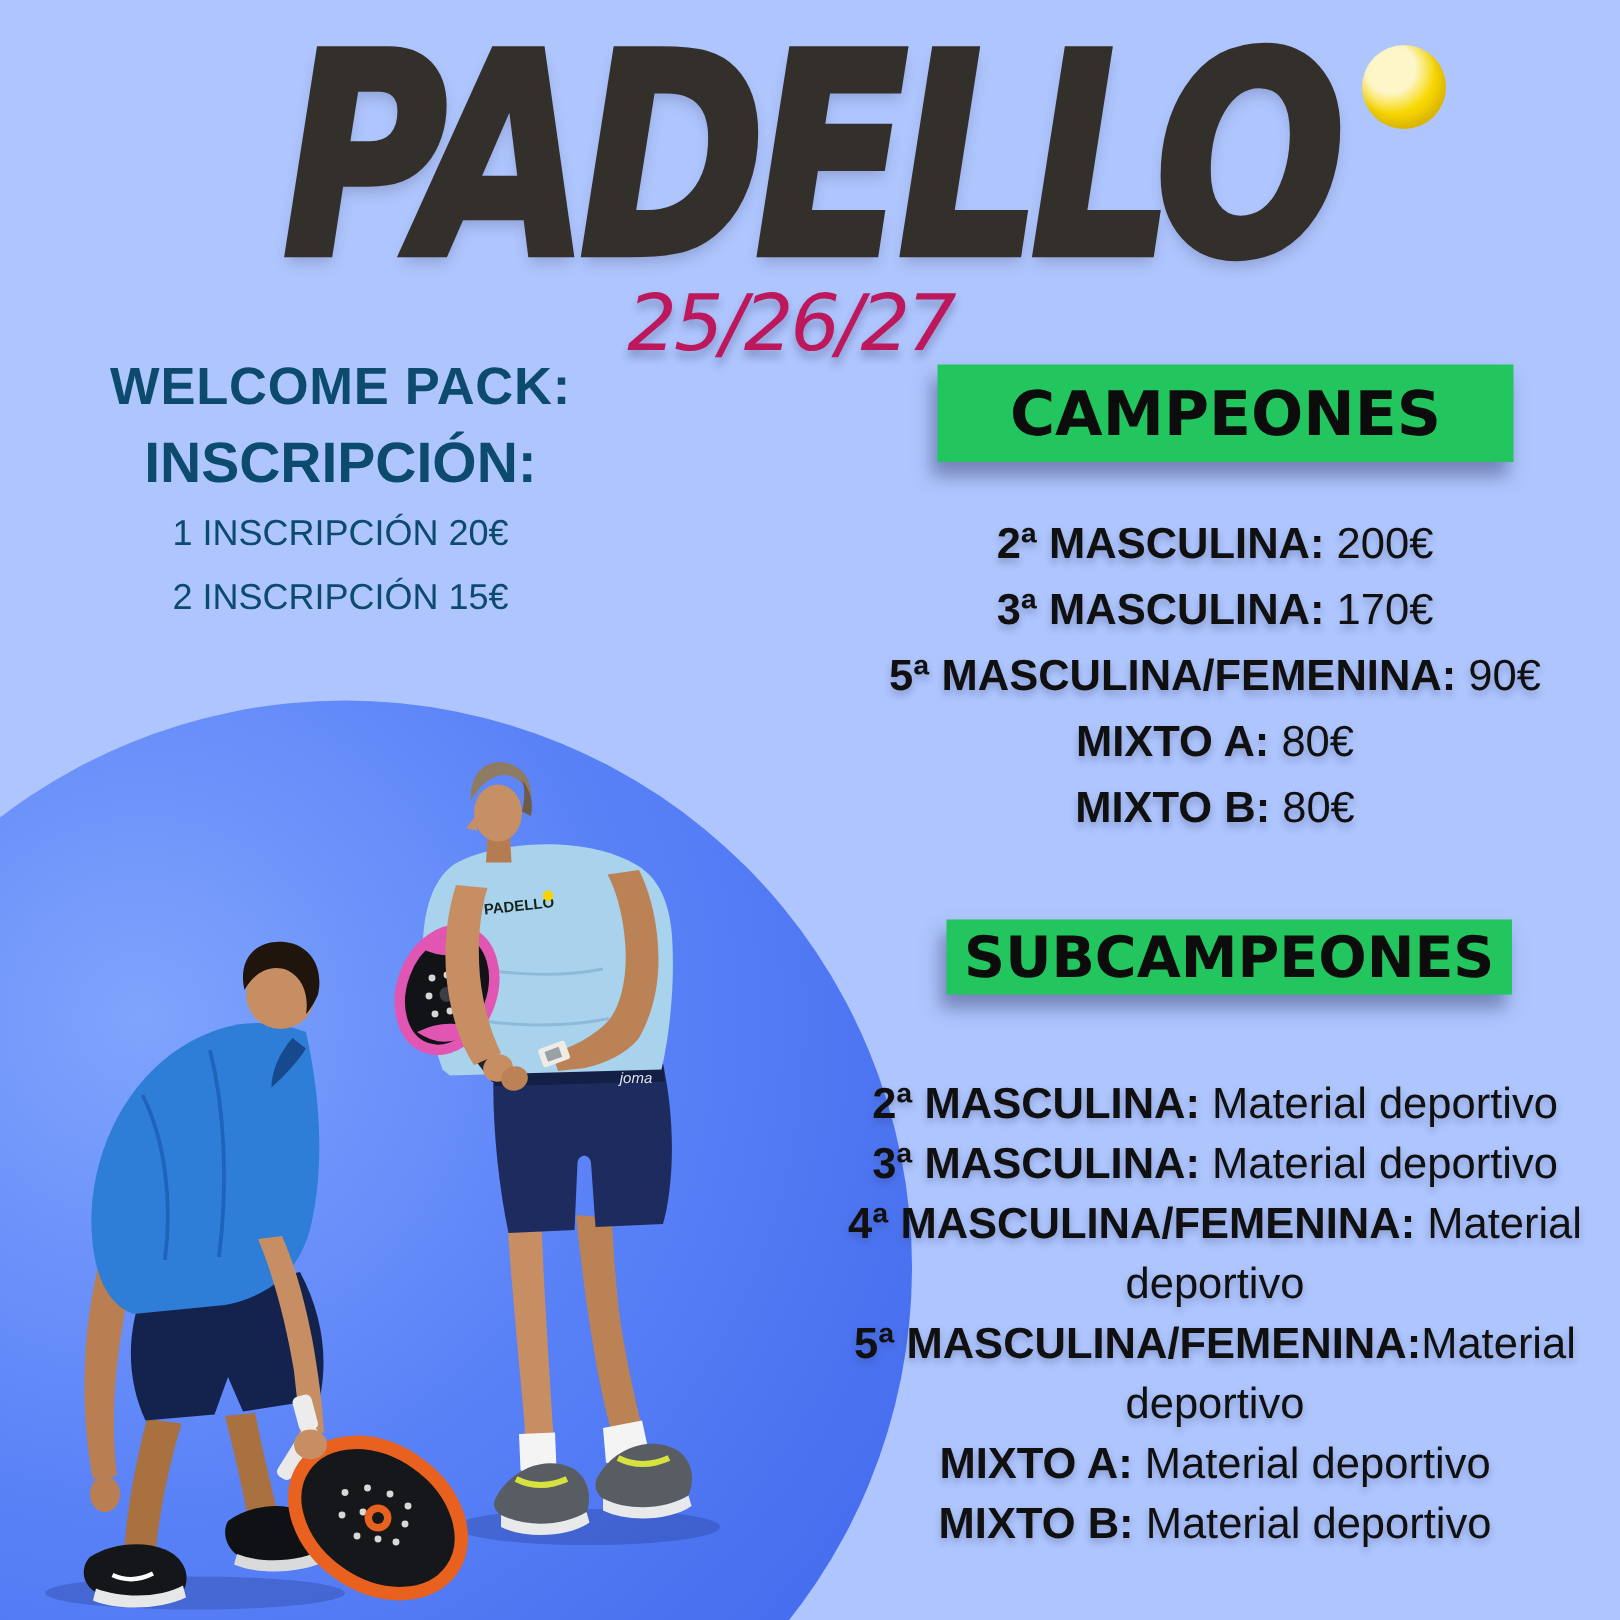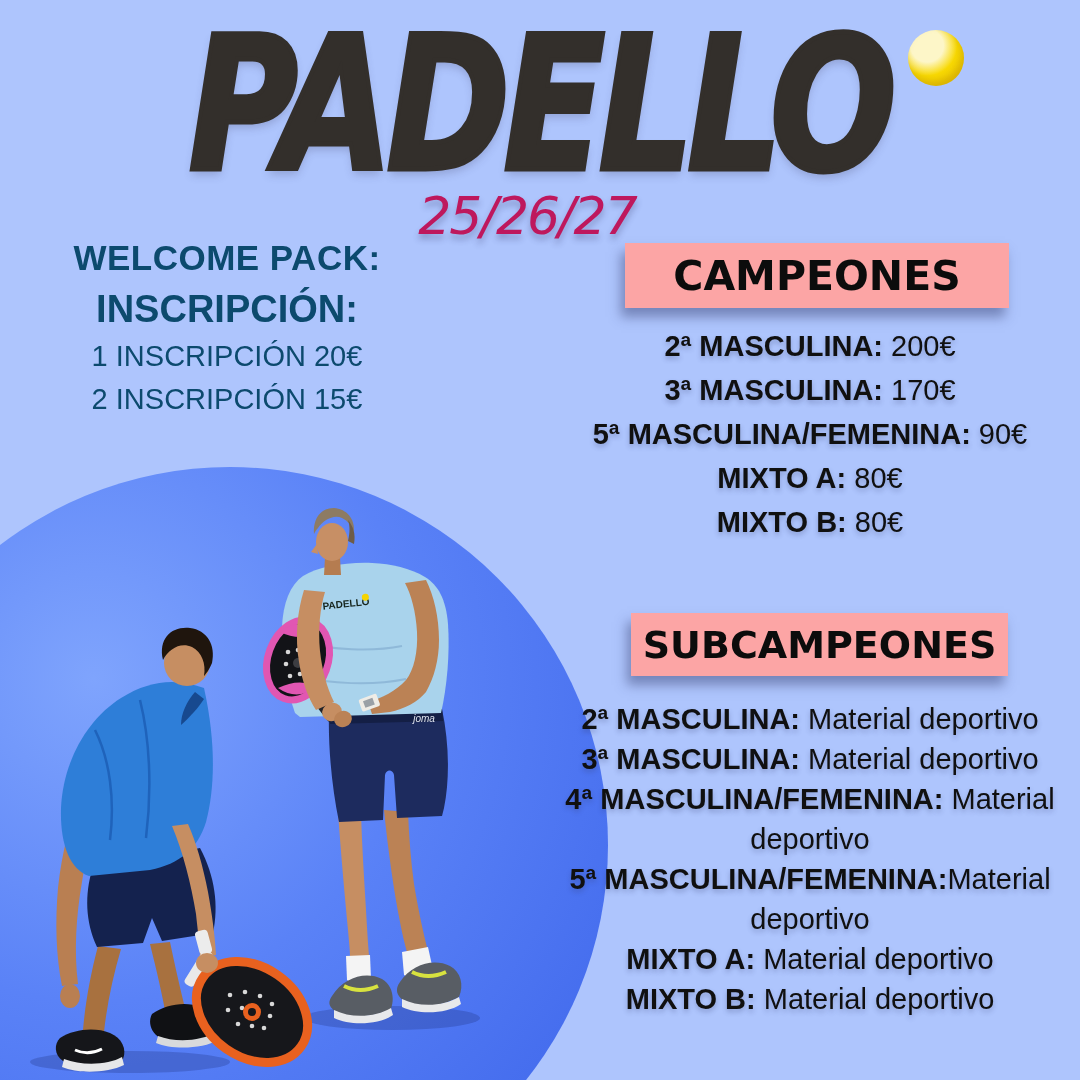--- a/index.html
+++ b/index.html
@@ -15,32 +15,32 @@
     background:radial-gradient(circle at 34% 28%,#fdf6c8 0%,#fdf6c8 30%,#f8d903 55%,#eec402 100%);
     box-shadow:inset -3px -5px 7px rgba(170,130,0,.35);}
   .date{position:absolute;top:188px;left:107px;width:840px;text-align:center;
     font-family:"DejaVu Sans",sans-serif;font-weight:normal;font-style:italic;font-size:52px;line-height:56px;
     color:#be185d;letter-spacing:-2px;text-shadow:0 5px 6px rgba(40,40,90,.3);white-space:nowrap;}
   
   .welcome{position:absolute;left:17px;top:238px;width:420px;text-align:center;color:#0c4a6e;}
   .wp-label{font-size:35px;font-weight:bold;line-height:40px;letter-spacing:.5px;}
   .wp-content{font-size:29px;line-height:34px;margin-top:14px;}
   .ins-label{font-size:38px;font-weight:bold;line-height:42px;margin-top:10px;}
-  .ins-line{font-size:29px;line-height:34px;margin-top:9px;}
+  .ins-line{font-size:24px;line-height:34px;margin-top:9px;}
   
-  .header-box{position:absolute;background:#fca5a5;display:flex;align-items:center;justify-content:center;
+  .header-box{position:absolute;background:#22c55e;display:flex;align-items:center;justify-content:center;
     box-shadow:-4px 9px 11px rgba(60,70,120,.5);}
   .champ-box{left:625px;top:243px;width:384px;height:65px;}
-  .sub-box{left:631px;top:613px;width:377px;height:63px;}
+  .sub-box{left:631px;top:613px;width:377px;height:50px;}
   .header-box span{font-family:"DejaVu Sans",sans-serif;font-weight:bold;color:#0c0c0c;white-space:nowrap;}
   .champ-box span{font-size:41px;}
   .sub-box span{font-size:38px;}
   
   .prize-list{position:absolute;text-align:center;color:#101010;
-    text-shadow:0 3px 5px rgba(50,60,110,.3);}
+    text-shadow:0 3px 5px rgba(50,60,110,.3);margin-top:17px;}
   .champ-list{left:540px;top:324px;width:540px;font-size:29px;line-height:44px;}
   .sub-list{left:520px;top:699px;width:580px;font-size:29px;line-height:40px;}
   .lbl{font-weight:bold;}
 </style>
 </head>
 <body>
 
 <div class="poster">
 
   <svg class="photo" viewBox="0 0 1080 1080">

